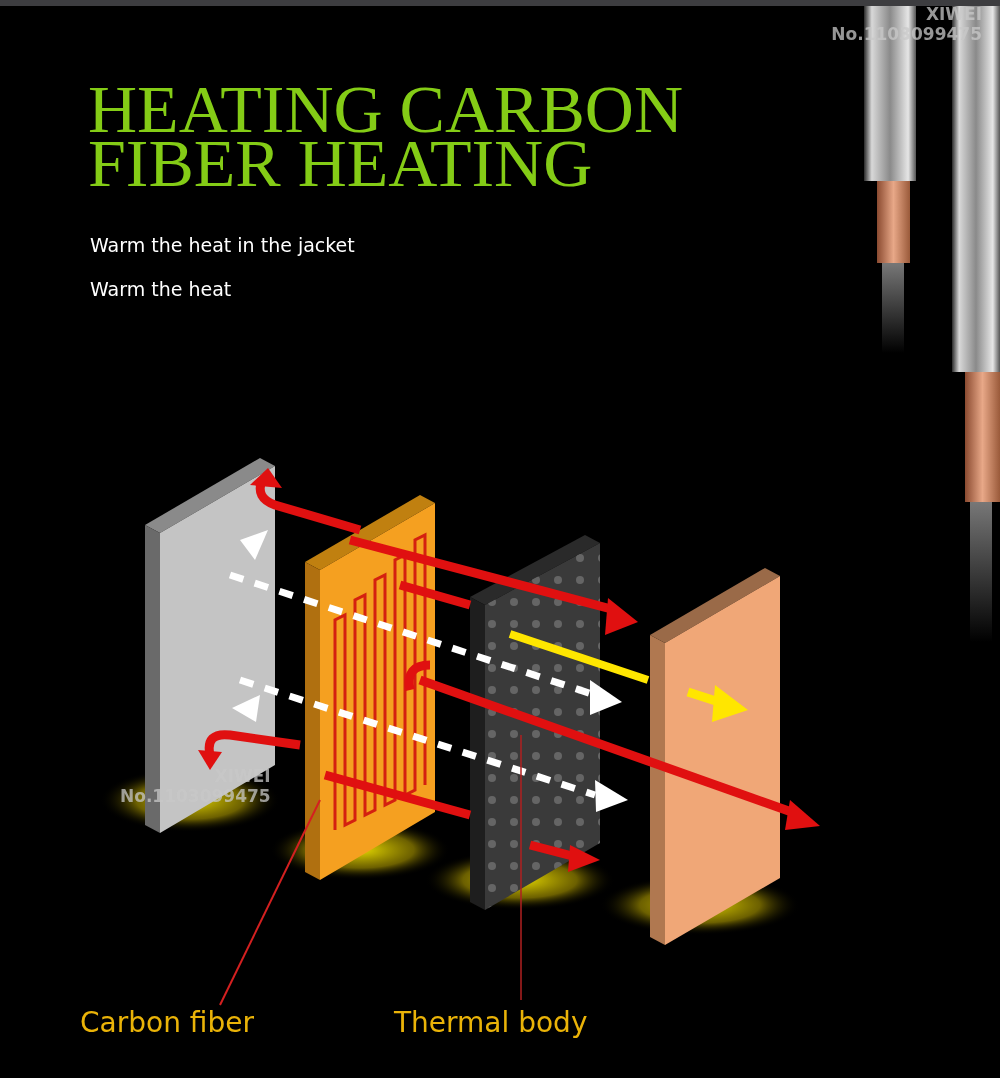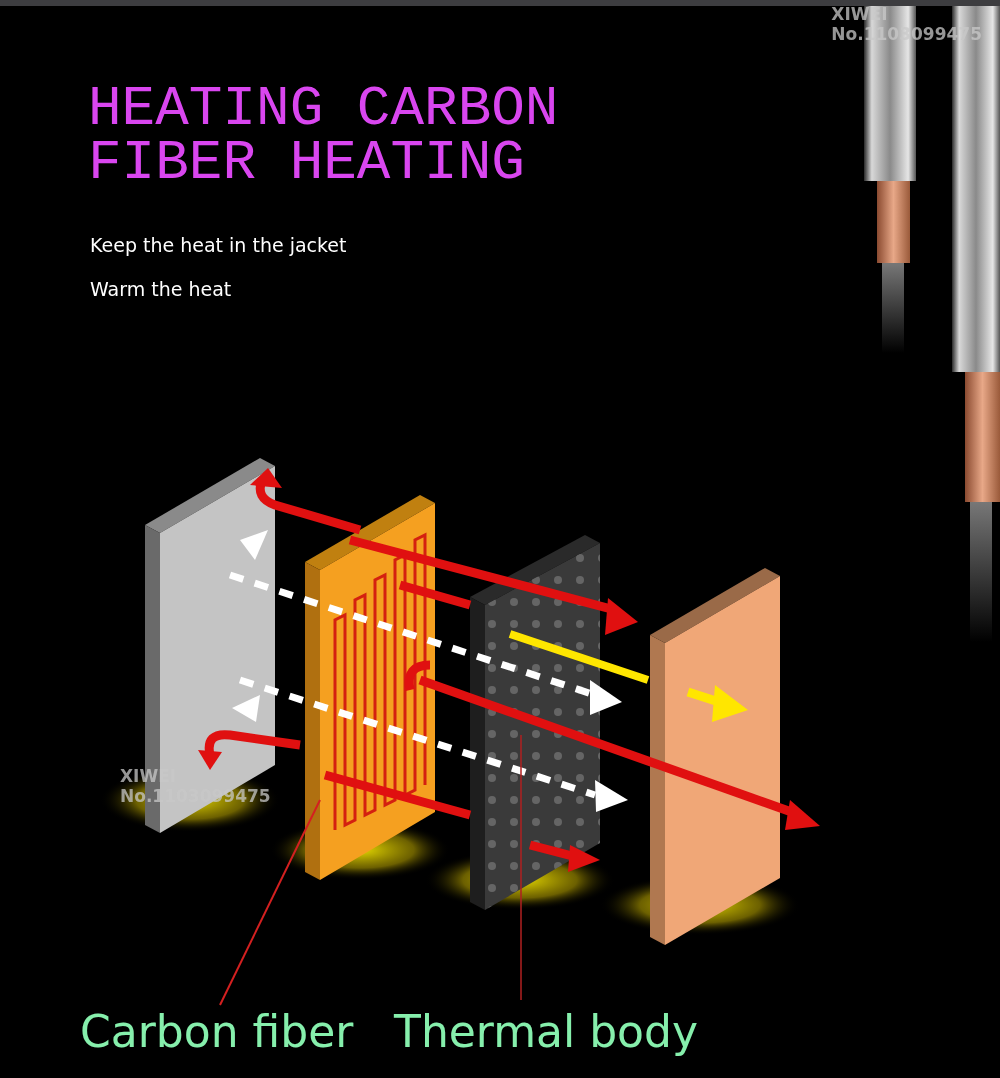--- a/index.html
+++ b/index.html
@@ -1,25 +1,25 @@
 <!DOCTYPE html>
 <html><head>
   <meta charset="utf-8">
   <style>
     html, body { margin: 0; padding: 0; background: #000; }
     body { width: 1000px; height: 1078px; position: relative; overflow: hidden; font-family: "Liberation Sans", sans-serif; }
     .topbar { position: absolute; left: 0; top: 0; width: 1000px; height: 6px; background: #3d3d40; }
-    .title { position: absolute; left: 88px; top: 82px; color: #d946ef; font-family: Liberation Mono, monospace; font-size: 56px; line-height: 54px; letter-spacing: 0px; margin: 0; font-weight: normal; }
+    .title { position: absolute; left: 88px; top: 82px; color: #84cc16; font-family: Liberation Serif, serif; font-size: 68px; line-height: 54px; letter-spacing: 0px; margin: 0; font-weight: normal; }
     .sub { position: absolute; left: 90px; color: #fff; font-family: "DejaVu Sans", sans-serif; font-size: 19px; }
     .sub1 { top: 234px; }
     .sub2 { top: 278px; }
-    .wm { position: absolute; color: rgba(200,200,200,0.75); font-family: "DejaVu Sans", sans-serif; font-weight: bold; font-size: 17px; text-align: left; line-height: 20px; }
+    .wm { position: absolute; color: rgba(200,200,200,0.75); font-family: "DejaVu Sans", sans-serif; font-weight: bold; font-size: 17px; text-align: right; line-height: 20px; }
     .wm-top { right: 18px; top: 4px; }
     .wm-mid { left: 120px; top: 766px; }
-    .label { position: absolute; color: #86efac; font-family: "DejaVu Sans", sans-serif; font-size: 44px; }
+    .label { position: absolute; color: #eab308; font-family: "DejaVu Sans", sans-serif; font-size: 28px; }
     .label-carbon { left: 80px; top: 1006px; }
     .label-thermal { left: 394px; top: 1006px; }
     svg.diagram { position: absolute; left: 0; top: 0; }
   </style>
 </head>
 <body>
 
 <div class="topbar"></div>
 
 <svg class="diagram" width="1000" height="1078">
@@ -116,21 +116,21 @@
   <polygon points="715,685 748,710 712,722" fill="#ffe600"></polygon>
 
   <line x1="320" y1="800" x2="220" y2="1005" stroke="#d42020" stroke-width="2"></line>
   <line x1="521" y1="735" x2="521" y2="1000" stroke="#b02020" stroke-width="1.5"></line>
 </svg>
 
 <h1 class="title">
   <span>HEATING CARBON</span><br>
   <span>FIBER HEATING</span>
 </h1>
-<div class="sub sub1">Keep the heat in the jacket</div>
+<div class="sub sub1">Warm the heat in the jacket</div>
 <div class="sub sub2">Warm the heat</div>
 
 <div class="wm wm-top">
   <div>XIWEI</div>
   <div>No.1103099475</div>
 </div>
 <div class="wm wm-mid">
   <div>XIWEI</div>
   <div>No.1103099475</div>
 </div>

